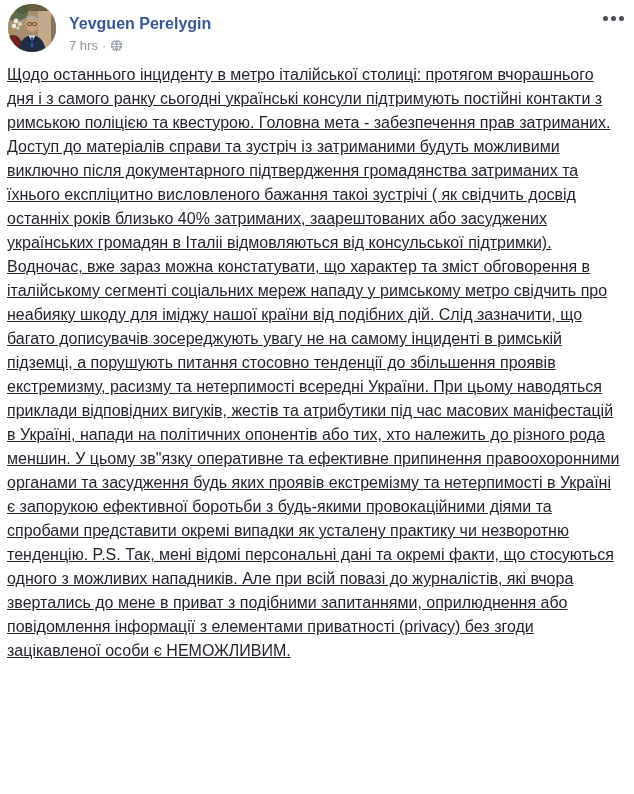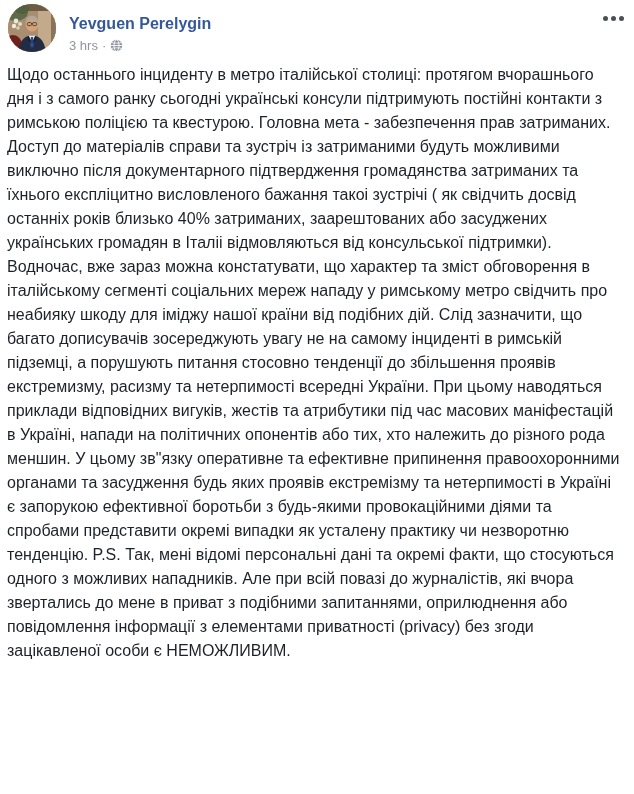--- a/index.html
+++ b/index.html
@@ -77,20 +77,21 @@
     height: 5px;
     border-radius: 50%;
     background: #4b4f56;
   }
   .post-body {
     padding: 10px 14px 0 7px;
     font-size: 16px;
     line-height: 24px;
     color: #1d2129;
     letter-spacing: 0;
+    text-decoration: underline;
   }
   .post-body p {
     margin: 0;
     padding: 0;
   }
 </style>
 </head>
 <body>
 
 <div class="post">
@@ -130,21 +131,21 @@
 
         <rect x="19.4" y="18.6" width="4" height="3" rx="1" fill="none" stroke="#3a3a3a" stroke-width="0.9"></rect>
         <rect x="24.6" y="18.6" width="4" height="3" rx="1" fill="none" stroke="#3a3a3a" stroke-width="0.9"></rect>
         <line x1="23.4" y1="19.6" x2="24.6" y2="19.6" stroke="#3a3a3a" stroke-width="0.9"></line>
       </svg>
     </div>
 
     <div class="header-text">
       <a class="author-link">Yevguen Perelygin</a>
       <div class="meta-line">
-        <span class="timestamp">3 hrs</span>
+        <span class="timestamp">7 hrs</span>
         <span class="meta-sep">·</span>
         <span class="globe">
           <svg width="13" height="13" viewBox="0 0 16 16">
             <circle cx="8" cy="8" r="7" fill="#8d949e"></circle>
             <ellipse cx="8" cy="8" rx="3.1" ry="7" fill="none" stroke="#ffffff" stroke-width="1.1"></ellipse>
             <line x1="1" y1="8" x2="15" y2="8" stroke="#ffffff" stroke-width="1.1"></line>
             <path d="M2.2,4.4 C3.8,5.4 12.2,5.4 13.8,4.4" fill="none" stroke="#ffffff" stroke-width="1.0"></path>
             <path d="M2.2,11.6 C3.8,10.6 12.2,10.6 13.8,11.6" fill="none" stroke="#ffffff" stroke-width="1.0"></path>
           </svg>
         </span>

